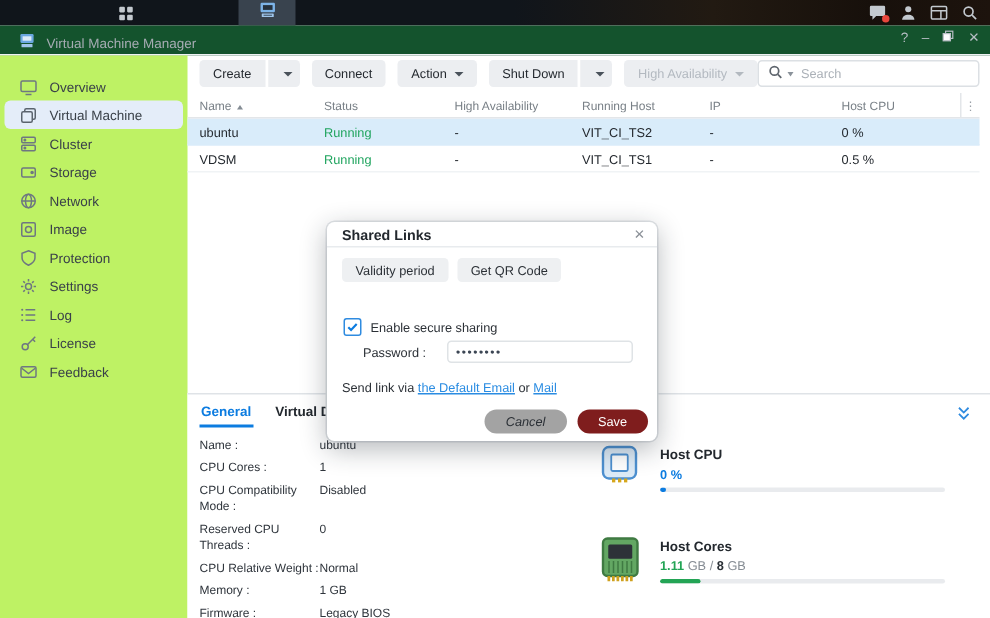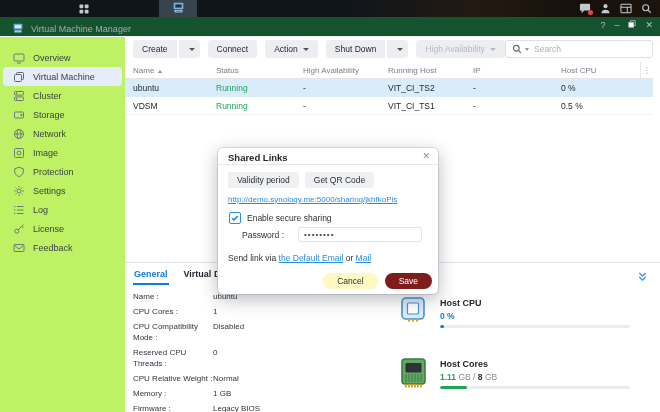--- a/index.html
+++ b/index.html
@@ -101,21 +101,21 @@
   .dlg-link{position:absolute;left:10px;top:47px;font-size:8px;color:#2a8ce2;text-decoration:underline;cursor:pointer;white-space:nowrap;}
   .dlg-check{position:absolute;left:11px;top:64px;display:flex;align-items:center;gap:6px;font-size:8.5px;color:#2b3036;cursor:pointer;}
   .cbox{width:10px;height:10px;border:1px solid #2f8be0;border-radius:2px;background:#fff;display:flex;align-items:center;justify-content:center;}
   .dlg-pass{position:absolute;left:24px;top:79px;display:flex;align-items:center;font-size:8.5px;color:#2b3036;}
   .dlg-pass input{margin-left:14px;width:112px;height:13px;border:1px solid #dfe3e6;border-radius:3px;
     font-size:8px;letter-spacing:1px;color:#3c4654;padding:0 5px;outline:none;font-family:"Liberation Sans",sans-serif;}
   .dlg-send{position:absolute;left:10px;top:105px;font-size:8.5px;color:#2b3036;}
   .dlg-send a{color:#2a8ce2;text-decoration:underline;cursor:pointer;}
   .dlg-foot{position:absolute;right:6px;bottom:5px;display:flex;gap:7px;align-items:center;}
   .pill{border-radius:9px;font-size:8.5px;padding:3px 14px;cursor:pointer;}
-  .pill.cancel{background:#fef9c3;color:#2b3036;}
+  .pill.cancel{background:#a3a3a3;color:#2b3036;font-style:italic;}
   .pill.save{background:#7f1d1d;color:#fff;}
 </style>
 </head>
 <body>
 
 <div class="abs topbar">
   <div class="tb-left">
     <span class="tb-ic">
       <svg width="12" height="12" viewBox="0 0 16 16">
           <g fill="#c3c9cf">
@@ -423,21 +423,20 @@
 
 <div class="abs dialog">
   <div class="dlg-head">
     <span class="dlg-title">Shared Links</span>
     <span class="dlg-close">✕</span>
   </div>
   <div class="dlg-actions">
     <span class="dlg-btn">Validity period</span>
     <span class="dlg-btn">Get QR Code</span>
   </div>
-  <span class="dlg-link">http://demo.synology.me:5000/sharing/jkhfkoPis</span>
   <div class="dlg-check">
     <span class="cbox">
       <svg width="8" height="8" viewBox="0 0 10 10" fill="none" stroke="#0c7ce0" stroke-width="1.8">
           <path d="M1.5 5.2l2.3 2.3 4.7-5"></path>
         </svg>
     </span>
     <span>Enable secure sharing</span>
   </div>
   <div class="dlg-pass">
     <span>Password :</span>

